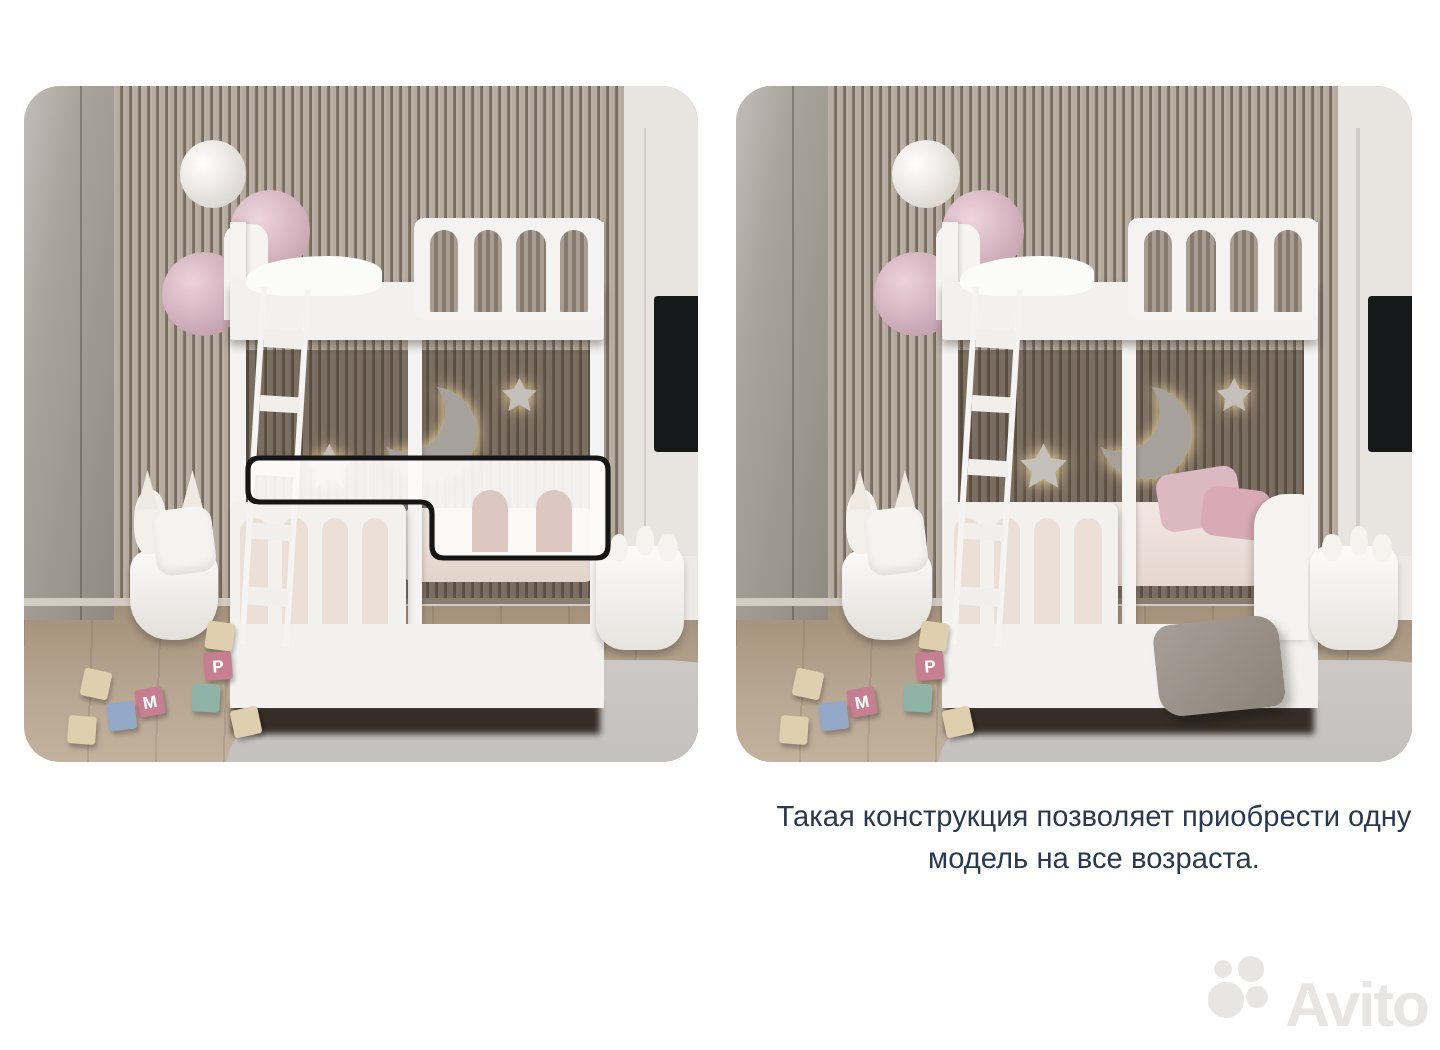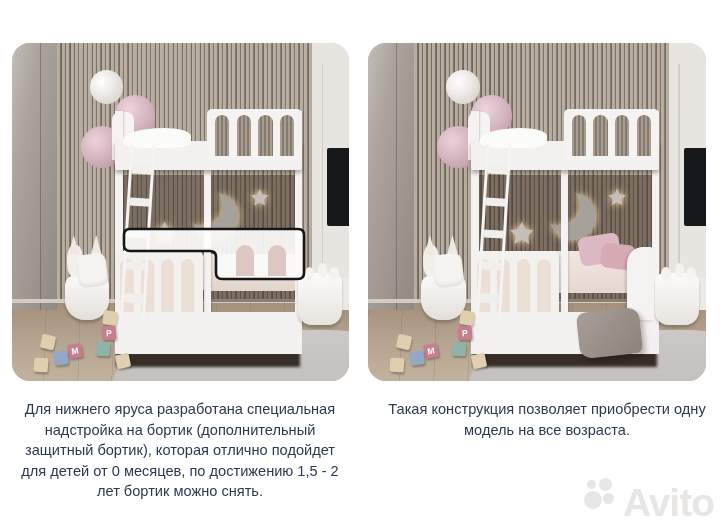--- a/index.html
+++ b/index.html
@@ -152,21 +152,21 @@
 
   
   .watermark{position:absolute;right:6px;bottom:6px;display:flex;align-items:center;
     gap:3px;z-index:10;}
   .wm-logo{position:relative;width:36px;height:33px;}
   .wm-logo i{position:absolute;border-radius:50%;background:var(--watermark,#e8e6e4);}
   .wm-logo .c1{left:3px;top:2px;width:9px;height:9px;}
   .wm-logo .c2{left:0;top:13px;width:18px;height:18px;}
   .wm-logo .c3{left:15px;top:0;width:13px;height:13px;}
   .wm-logo .c4{left:19px;top:15px;width:11px;height:11px;}
-  .wm-text{font-size:39px;font-weight:bold;letter-spacing:-1px;
+  .wm-text{font-size:31px;font-weight:bold;letter-spacing:-1px;
     color:var(--watermark,#e8e6e4);line-height:33px;margin-top:16px;}
 </style>
 </head>
 <body>
 
 <div class="stage">
 
   <div class="photo left">
     <div class="slatwall"></div>
     <div class="wardrobe">
@@ -368,25 +368,20 @@
       <span class="blk pink k2">Р</span>
       <span class="blk teal k3"></span>
       <span class="blk pink k4">М</span>
       <span class="blk wood k5"></span>
       <span class="blk blue k6"></span>
       <span class="blk wood k7"></span>
       <span class="blk wood k8"></span>
     </div>
   </div>
 
-  <div class="caption cl">Для нижнего яруса разработана специальная
-надстройка на бортик (дополнительный
-защитный бортик), которая отлично подойдет
-для детей от 0 месяцев, по достижению 1,5 - 2
-лет бортик можно снять.</div>
   <div class="caption cr">Такая конструкция позволяет приобрести одну
 модель на все возраста.</div>
 
   <div class="watermark">
     <span class="wm-logo">
       <i class="c1"></i>
         <i class="c2"></i>
         <i class="c3"></i>
         <i class="c4"></i>
     </span>

